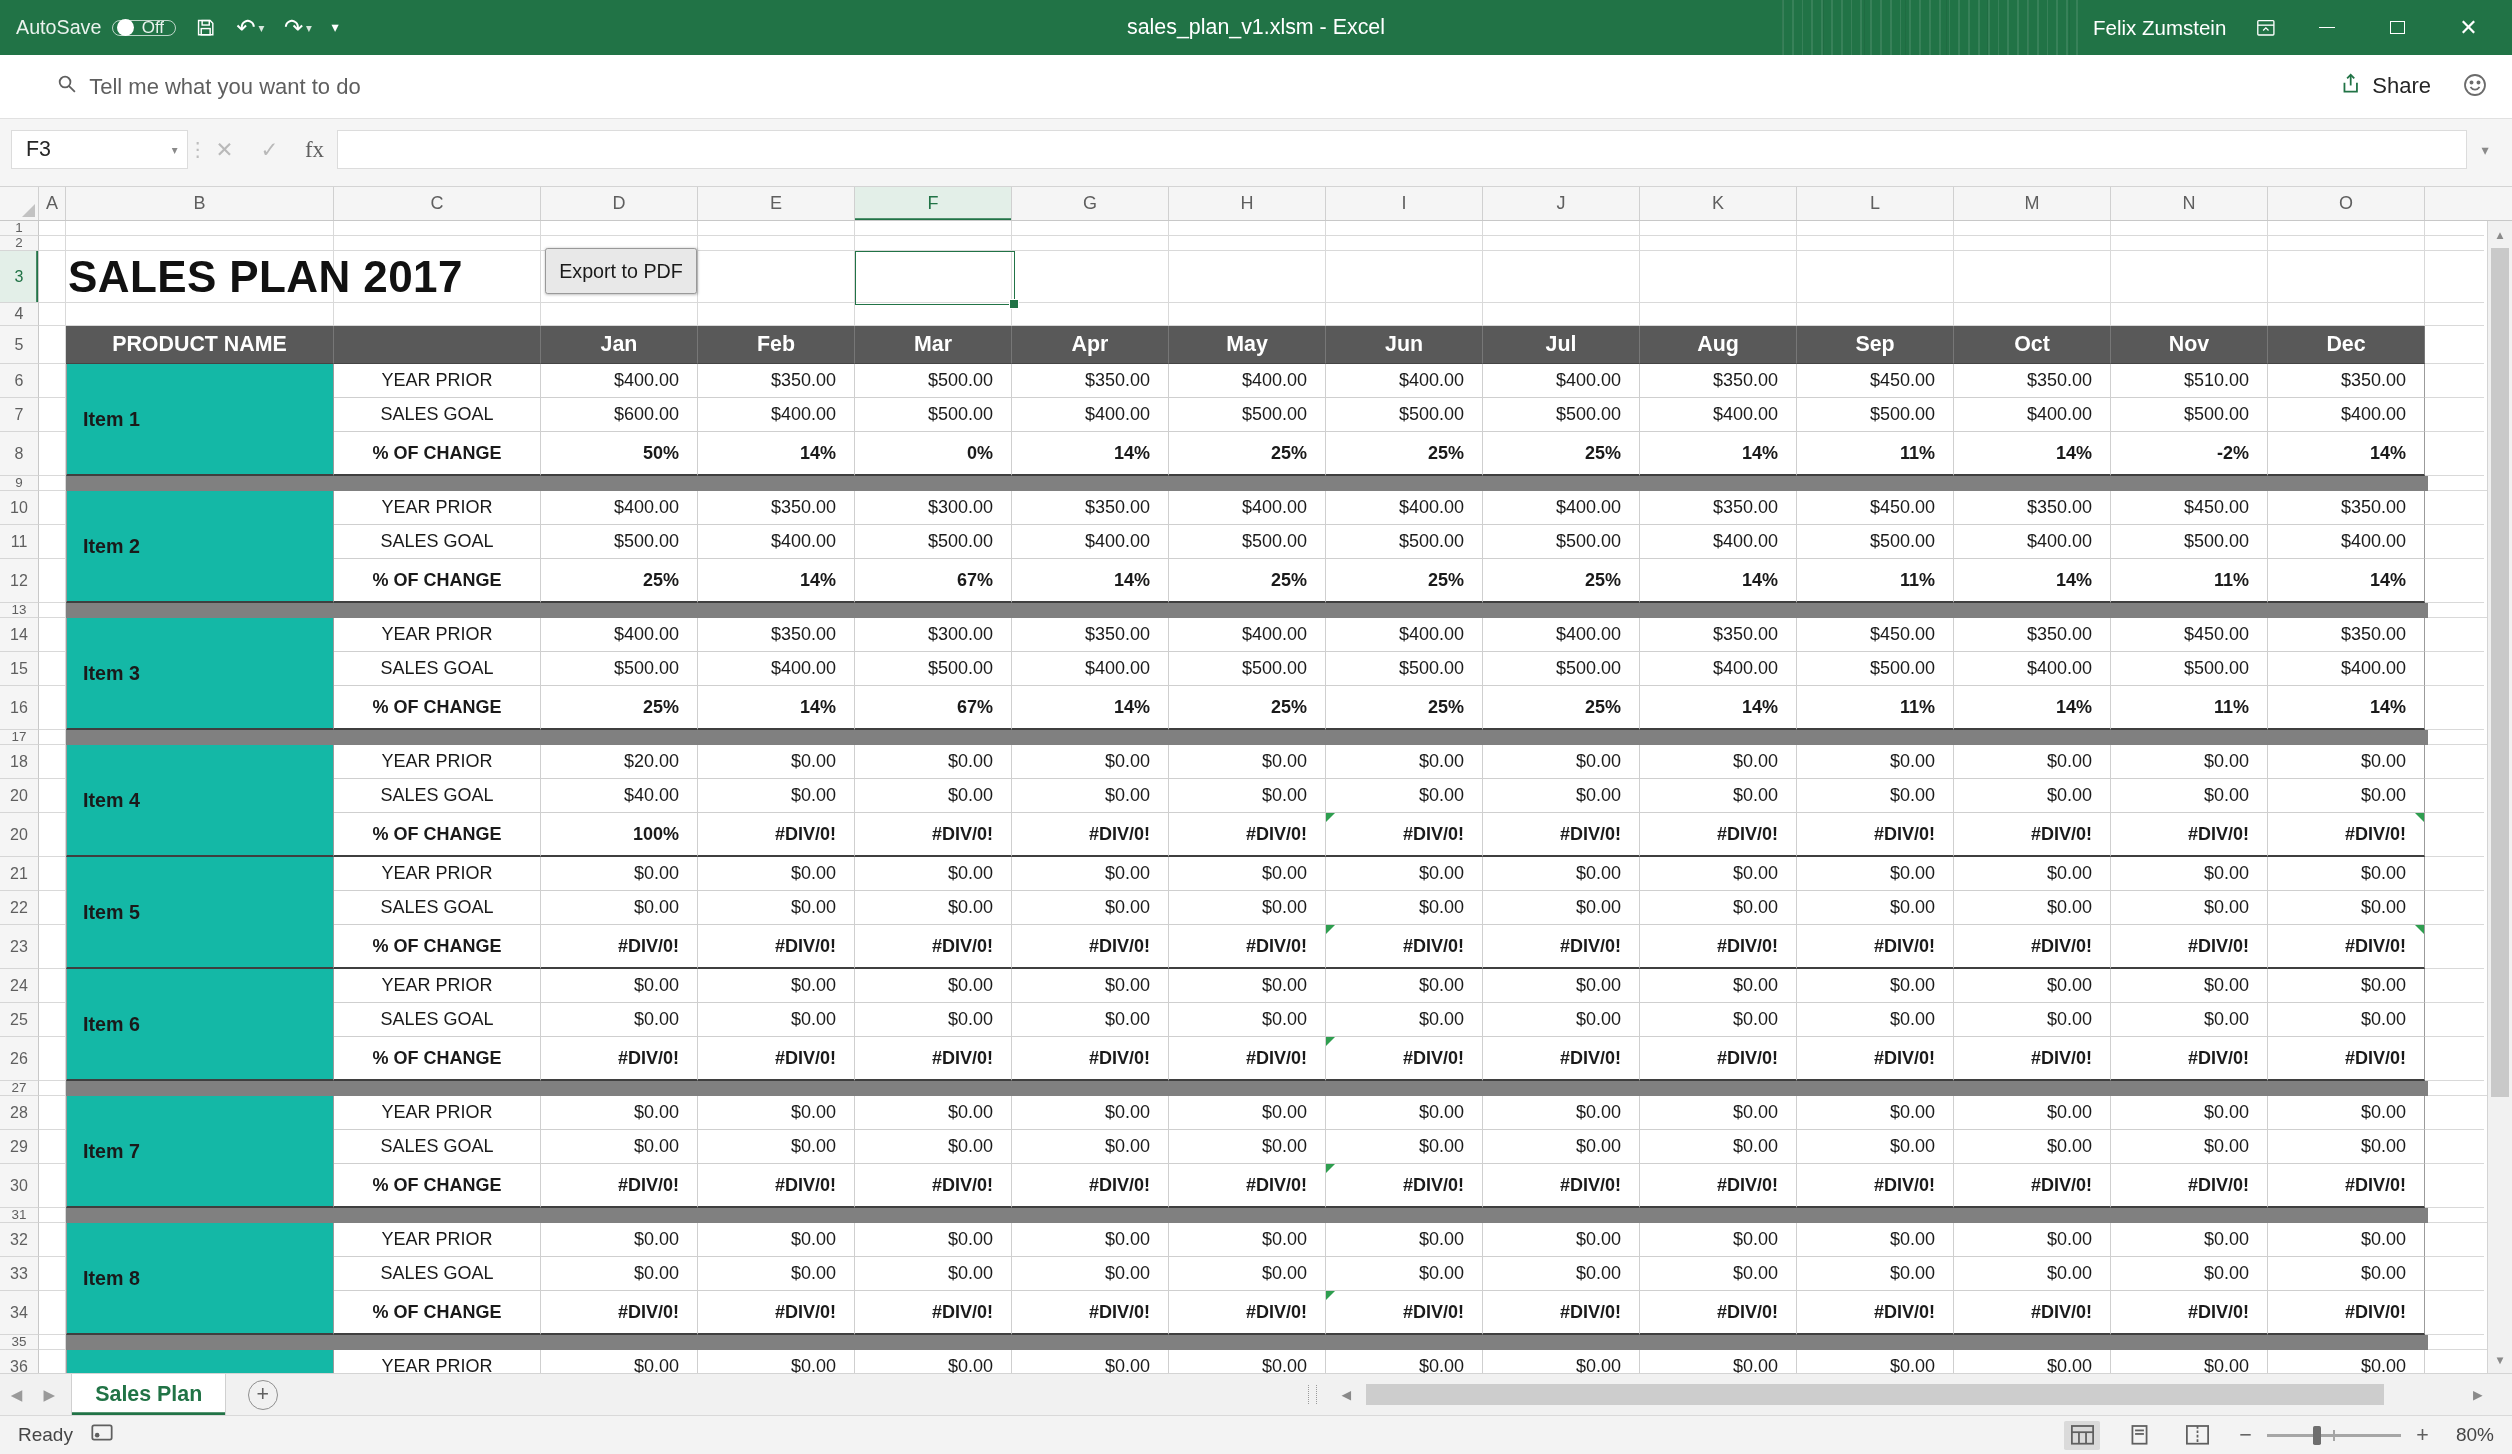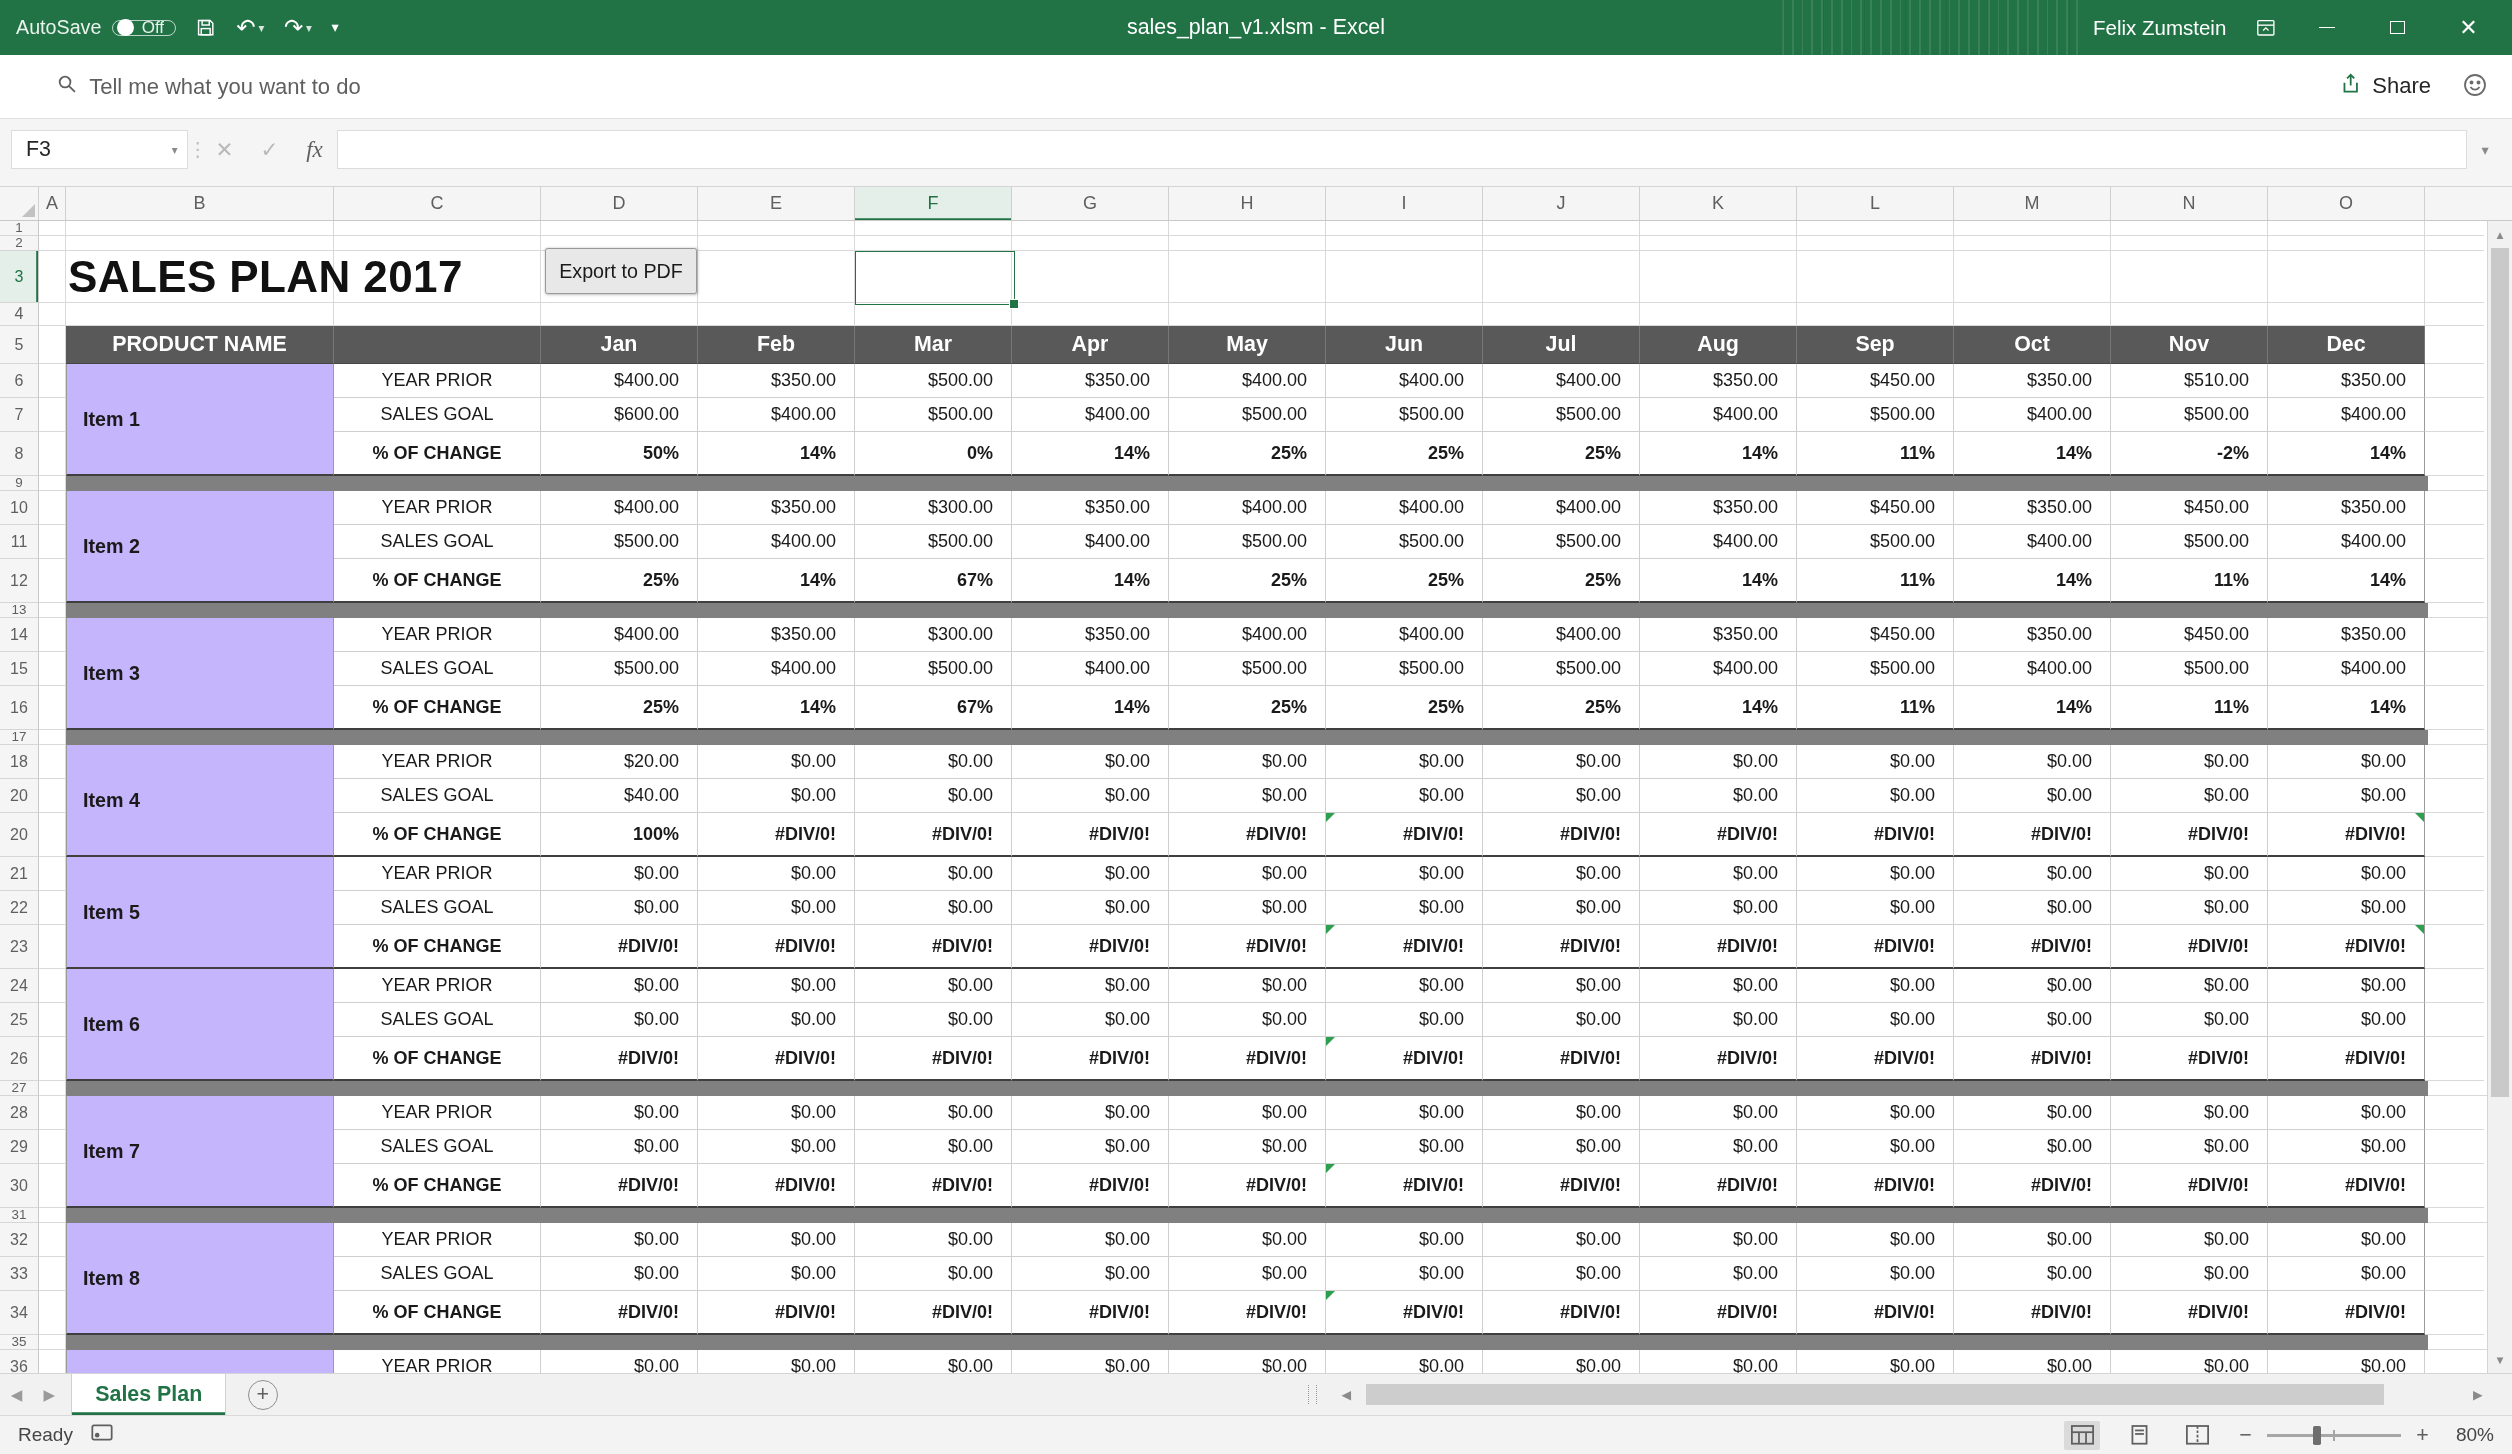--- a/index.html
+++ b/index.html
@@ -32,21 +32,21 @@
   .rsearch{display:flex;align-items:center;gap:12.5px;margin-left:30px;color:#5f5f5f;font-size:22px;}
   .rib-right{margin-left:auto;display:flex;align-items:center;gap:32px;padding-right:25px;}
   .share{display:flex;align-items:center;gap:10.7px;font-size:22px;color:#262626;}
 
   
   .fbar{flex:0 0 68px;background:#f5f5f5;border-bottom:0.9px solid #d4d4d4;display:flex;align-items:center;padding:7.1px 9px 12.5px 10.7px;}
   .namebox{width:177px;height:39px;background:#fff;border:0.9px solid #dcdcdc;display:flex;align-items:center;padding-left:14.3px;font-size:21.4px;color:#262626;position:relative;}
   .namebox .nb-caret{position:absolute;right:9px;font-size:11.6px;color:#8a8a8a;}
   .fb-split{width:14.3px;text-align:center;color:#bdbdbd;font-size:19.7px;}
   .fb-btn{width:45px;height:39px;display:flex;align-items:center;justify-content:center;font-size:21.4px;color:#b9b9b9;}
-  .fb-fx{color:#5f5f5f;font-family:"Liberation Serif",serif;font-style:italic;font-size:23px;}
+  .fb-fx{color:#5f5f5f;font-family:"Liberation Serif",serif;font-size:23px;}
   .fb-input{flex:1;height:39px;background:#fff;border:0.9px solid #dcdcdc;border-left:0.9px solid #dcdcdc;display:flex;align-items:center;padding-left:12.5px;font-size:19.7px;color:#262626;}
   .fb-chev{width:36px;text-align:center;color:#8a8a8a;font-size:14.3px;}
 
   
   .grid-area{flex:1;display:flex;flex-direction:column;min-height:0;}
   .colheaders{flex:0 0 34px;display:flex;background:#f5f5f5;border-bottom:0.9px solid #c8c8c8;}
   .corner{width:39px;border-right:0.9px solid #d0d0d0;position:relative;background:#f5f5f5;}
   .corner::after{content:"";position:absolute;right:2.7px;bottom:2.7px;border-left:13.4px solid transparent;border-bottom:13.4px solid #c2c2c2;}
   .chc{display:flex;align-items:center;justify-content:center;border-right:0.9px solid #d0d0d0;font-size:18px;color:#5f5f5f;background:#f5f5f5;}
   .chc.fill{border-right:none;}
@@ -56,21 +56,21 @@
 
   
   .grow,.iblock{display:flex;flex:0 0 auto;}
   .stackcol{display:flex;flex-direction:column;flex:0 0 auto;}
   .rn{width:39px;flex:0 0 auto;background:#f5f5f5;border-right:0.9px solid #c8c8c8;border-bottom:0.9px solid #d6d6d6;color:#5f5f5f;font-size:16px;display:flex;align-items:center;justify-content:center;overflow:hidden;}
   .rn.tiny{font-size:13.4px;line-height:11.6px;}
   .rn.sel{background:#e3efe8;color:#217346;box-shadow:inset -1.8px 0 0 #217346;}
   .gcell{border-right:0.9px solid #d9d9d9;border-bottom:0.9px solid #d9d9d9;background:#fff;flex:0 0 auto;}
   .gcell.last{border-right:none;}
   .hd{background:#595959;color:#fff;font-weight:700;font-size:21.4px;display:flex;align-items:center;justify-content:center;border-right:0.9px solid rgba(255,255,255,.18);border-bottom:0.9px solid #454545;flex:0 0 auto;}
-  .namec{width:268px;flex:0 0 auto;background:#c4b5fd;border-left:0.9px solid #9b9b9b;border-right:0.9px solid #9b9b9b;border-bottom:2.7px solid #3f3f3f;display:flex;align-items:center;padding-left:16px;font-weight:700;font-size:19.7px;color:#1a1a1a;}
+  .namec{width:268px;flex:0 0 auto;background:#14b8a6;border-left:0.9px solid #9b9b9b;border-right:0.9px solid #9b9b9b;border-bottom:2.7px solid #3f3f3f;display:flex;align-items:center;padding-left:16px;font-weight:700;font-size:19.7px;color:#1a1a1a;}
   .drow{display:flex;}
   .lbl{width:207px;flex:0 0 auto;border-right:0.9px solid #cfcfcf;border-bottom:0.9px solid #cfcfcf;display:flex;align-items:center;justify-content:center;font-size:18px;background:#fff;color:#1a1a1a;}
   .val{width:157px;flex:0 0 auto;border-right:0.9px solid #cfcfcf;border-bottom:0.9px solid #cfcfcf;display:flex;align-items:center;justify-content:flex-end;padding-right:18px;font-size:18px;background:#fff;color:#1a1a1a;position:relative;}
   .drow .val:last-child{border-right-color:#9b9b9b;}
   .pr .lbl,.pr .val{font-weight:700;border-bottom:2.7px solid #3f3f3f;}
   .band{background:#808080;flex:0 0 auto;}
   .tri{position:absolute;top:0;width:0;height:0;border-top:9px solid #2e9e4f;}
   .tri.tl{left:0;border-right:9px solid transparent;}
   .tri.tr{right:0;border-left:9px solid transparent;}
 

